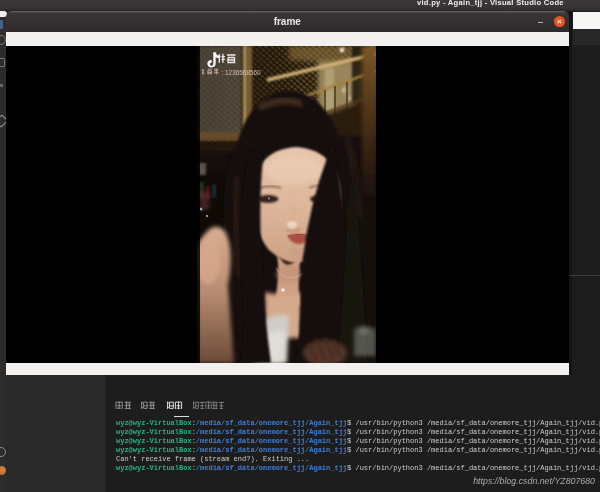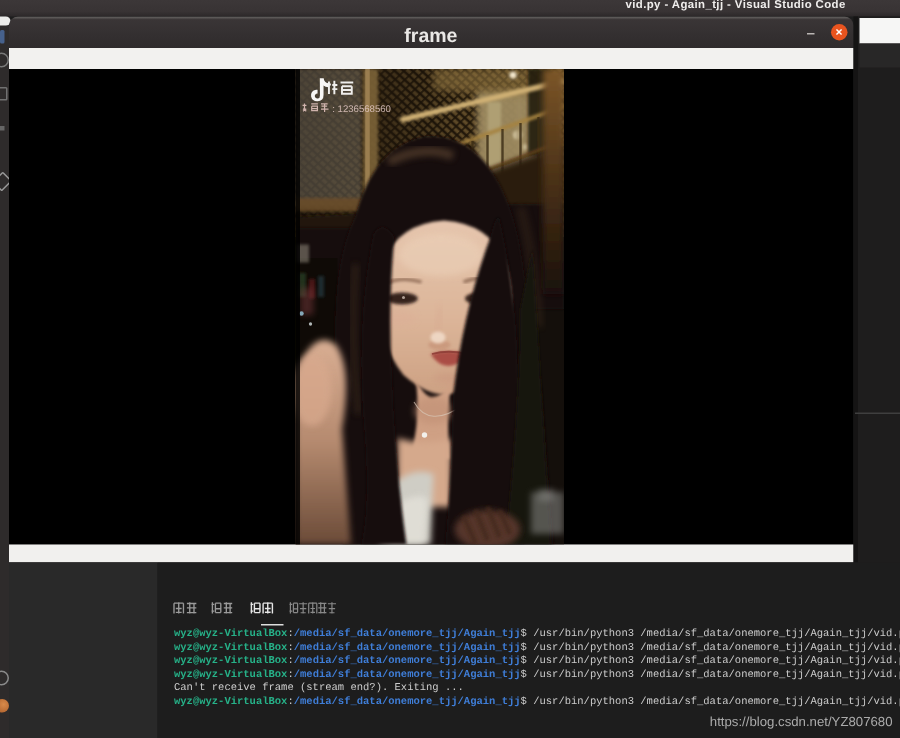--- a/index.html
+++ b/index.html
@@ -25,21 +25,21 @@
 
 <div class="abs" style="left:569px;top:11px;width:31px;height:481px;background:#1e1d1d;"></div>
 <div class="abs" style="left:572.5px;top:12px;width:27.5px;height:17px;background:#f6f6f5;"></div>
 <div class="abs" style="left:572.5px;top:29px;width:27.5px;height:16px;background:#282727;"></div>
 <div class="abs" style="left:569px;top:11px;width:3px;height:364px;background:#151414;"></div>
 <div class="abs" style="left:570px;top:274.5px;width:30px;height:1.2px;background:#3f3f3f;"></div>
 
 <div class="abs" style="left:5.5px;top:11px;width:563.5px;height:363.8px;border-radius:6px 6px 0 0;overflow:hidden;">
 
   <div class="abs" style="left:0;top:0;width:100%;height:20.7px;background:linear-gradient(#6a6866 0%,#3a3536 10%,#343031 55%,#2f2b2c 100%);">
-    <div class="abs" style="left:0;top:5px;width:100%;text-align:center;font-size:13px;font-weight:bold;color:#eae8e6;">frame</div>
+    <div class="abs" style="left:0;top:5px;width:100%;text-align:center;font-size:10px;font-weight:bold;color:#eae8e6;">frame</div>
     <div class="abs" style="left:532.5px;top:11px;width:5px;height:1.4px;background:#bab6b4;"></div>
     <div class="abs" style="left:548.2px;top:4.8px;width:11.4px;height:11.4px;border-radius:50%;background:#e9541f;">
       <div class="abs" style="left:0;top:0;width:11.4px;height:11.4px;line-height:11.4px;text-align:center;font-size:8px;font-weight:bold;color:#fff;">×</div>
     </div>
   </div>
 
   <div class="abs" style="left:0;top:20.7px;width:100%;height:14.2px;background:#f2f1ef;"></div>
 
   <div class="abs" style="left:0;top:34.9px;width:100%;height:317.3px;background:#000;"></div>
 
@@ -222,13 +222,13 @@
       <path d="M57.6 3.5 v7.5 M57 4.9 h1.8 M57 9.4 h1.8 M59.6 4.1 h3.6999999999999997 M59.6 4.1 v6.3 M63.3 4.1 v6.3 M59.6 7.85 h3.6999999999999997 M59.6 10.4 h3.6999999999999997 M65.4 4.1 h6.2 M65.4 4.1 v6.9 M71.60000000000001 4.1 v6.9 M66.60000000000001 7.65 h3.8000000000000003 M66.60000000000001 10.2 h3.8000000000000003 M68.5 3.5 v7.5"></path>
     </g>
 <g stroke="#8e8e8e" stroke-width="0.8" fill="none" opacity="0.95">
       <path d="M83.6 3.5 v7.5 M83 4.9 h1.8 M83 9.4 h1.8 M85.6 4.1 h2.8000000000000003 M85.6 4.1 v6.3 M88.4 4.1 v6.3 M85.6 7.85 h2.8000000000000003 M85.6 10.4 h2.8000000000000003 M89.4 4.5 h5.4 M92.10000000000001 3.5 v7.5 M90.0 7.75 h4.2 M90.4 10.5 l3.4000000000000004 0 M95.8 4.1 h5.4 M95.8 4.1 v6.9 M101.2 4.1 v6.9 M97.0 7.65 h3.0000000000000004 M97.0 10.2 h3.0000000000000004 M98.5 3.5 v7.5 M102.2 4.3 h5.4 M102.2 7.25 h5.4 M102.2 10.4 h5.4 M103.82000000000001 3.5 v7.5 M106.25 4.3 v6.7 M108.6 4.5 h5.4 M111.3 3.5 v7.5 M109.19999999999999 7.75 h4.2 M109.6 10.5 l3.4000000000000004 0"></path>
     </g>
 </svg>
 <div class="abs" style="left:174px;top:415.8px;width:14.5px;height:1.2px;background:#dedede;"></div>
 
 <div class="abs" style="left:116px;top:419.2px;width:484px;font-family:'Liberation Mono',monospace;font-size:7px;line-height:9px;white-space:pre;color:#cccccc;"><div style="height:9px;"><span style="color:#26b188;font-weight:bold;">wyz@wyz-VirtualBox</span><span>:</span><span style="color:#3f7ed8;font-weight:bold;">/media/sf_data/onemore_tjj/Again_tjj</span><span>$ /usr/bin/python3 /media/sf_data/onemore_tjj/Again_tjj/vid.py</span></div><div style="height:9px;"><span style="color:#26b188;font-weight:bold;">wyz@wyz-VirtualBox</span><span>:</span><span style="color:#3f7ed8;font-weight:bold;">/media/sf_data/onemore_tjj/Again_tjj</span><span>$ /usr/bin/python3 /media/sf_data/onemore_tjj/Again_tjj/vid.py</span></div><div style="height:9px;"><span style="color:#26b188;font-weight:bold;">wyz@wyz-VirtualBox</span><span>:</span><span style="color:#3f7ed8;font-weight:bold;">/media/sf_data/onemore_tjj/Again_tjj</span><span>$ /usr/bin/python3 /media/sf_data/onemore_tjj/Again_tjj/vid.py</span></div><div style="height:9px;"><span style="color:#26b188;font-weight:bold;">wyz@wyz-VirtualBox</span><span>:</span><span style="color:#3f7ed8;font-weight:bold;">/media/sf_data/onemore_tjj/Again_tjj</span><span>$ /usr/bin/python3 /media/sf_data/onemore_tjj/Again_tjj/vid.py</span></div><div style="height:9px;">Can't receive frame (stream end?). Exiting ...</div><div style="height:9px;"><span style="color:#26b188;font-weight:bold;">wyz@wyz-VirtualBox</span><span>:</span><span style="color:#3f7ed8;font-weight:bold;">/media/sf_data/onemore_tjj/Again_tjj</span><span>$ /usr/bin/python3 /media/sf_data/onemore_tjj/Again_tjj/vid.py</span></div></div>
 
-<div class="abs" style="left:0;top:475.5px;width:595px;text-align:right;font-size:8.8px;color:#ababab;">https://blog.csdn.net/YZ807680</div>
+<div class="abs" style="left:0;top:475.5px;width:595px;text-align:right;font-size:8.8px;color:#ababab;font-style:italic;">https://blog.csdn.net/YZ807680</div>
 
 </body></html>

